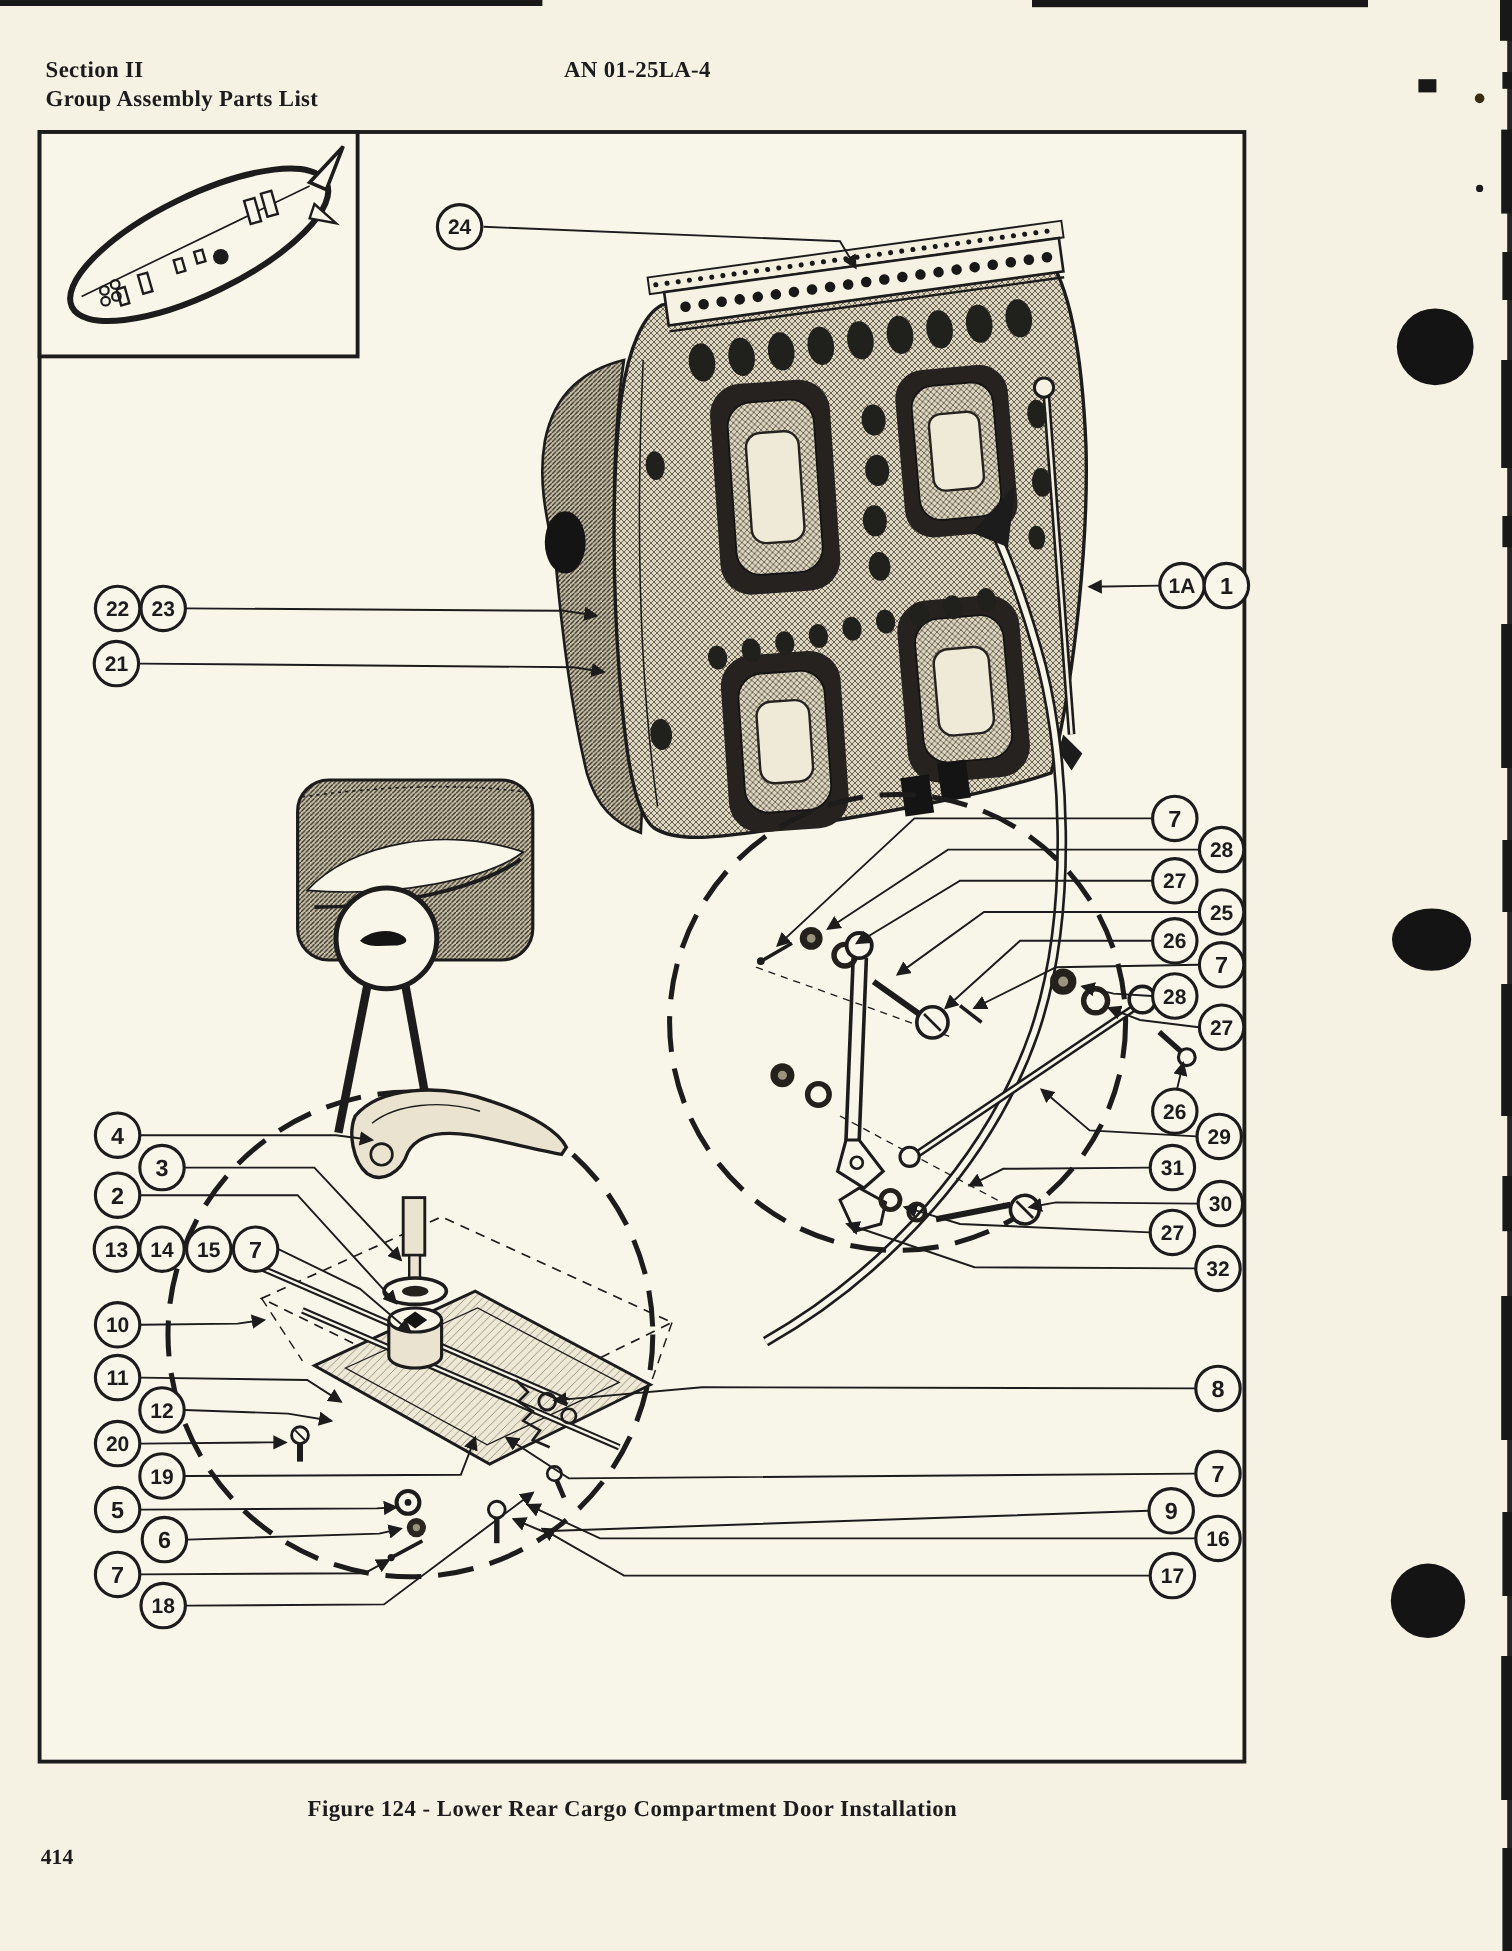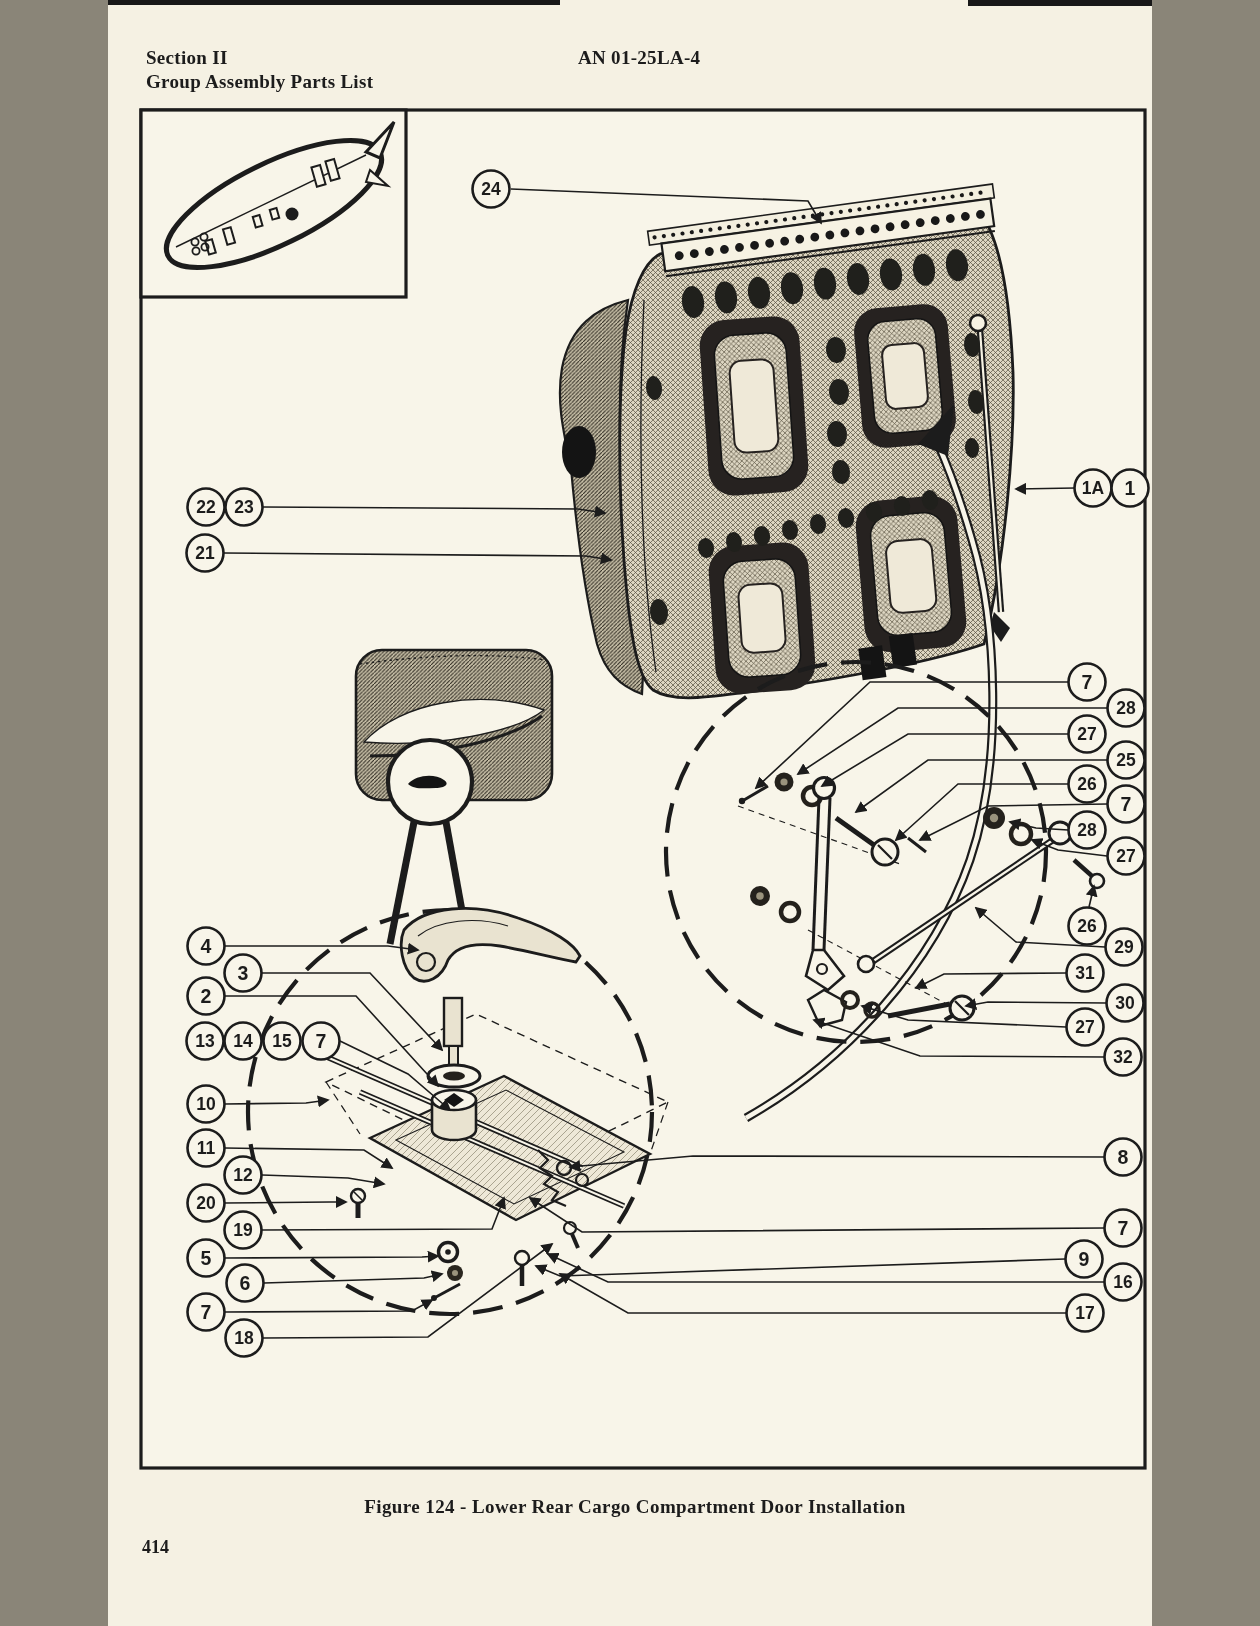--- a/index.html
+++ b/index.html
@@ -1,16 +1,16 @@
 <!DOCTYPE html>
 <html><head>
 <meta charset="utf-8">
 <style>
   html,body{margin:0;padding:0;background:#8a8578;}
-  .page{position:relative;width:1044px;height:1626px;margin:0 auto;background:#5eead4;overflow:hidden;}
+  .page{position:relative;width:1260px;height:1626px;margin:0 auto;background:#5eead4;overflow:hidden;}
   svg{display:block;width:1260px;height:1626px;}
   text{fill:#1c1c1c;}
   .hdr{font-family:"Liberation Serif",serif;font-weight:bold;font-size:19px;letter-spacing:.3px;}
   .cap{font-family:"Liberation Serif",serif;font-weight:bold;font-size:19px;letter-spacing:.4px;}
   .pgnum{font-family:"Liberation Serif",serif;font-weight:bold;font-size:18px;}
   .callout-num{font-family:"Liberation Sans",sans-serif;font-weight:bold;}
   .leader{fill:none;stroke:#1c1c1c;stroke-width:1.6;}
   .ink{stroke:#1c1c1c;fill:none;}
 </style>
 </head>

